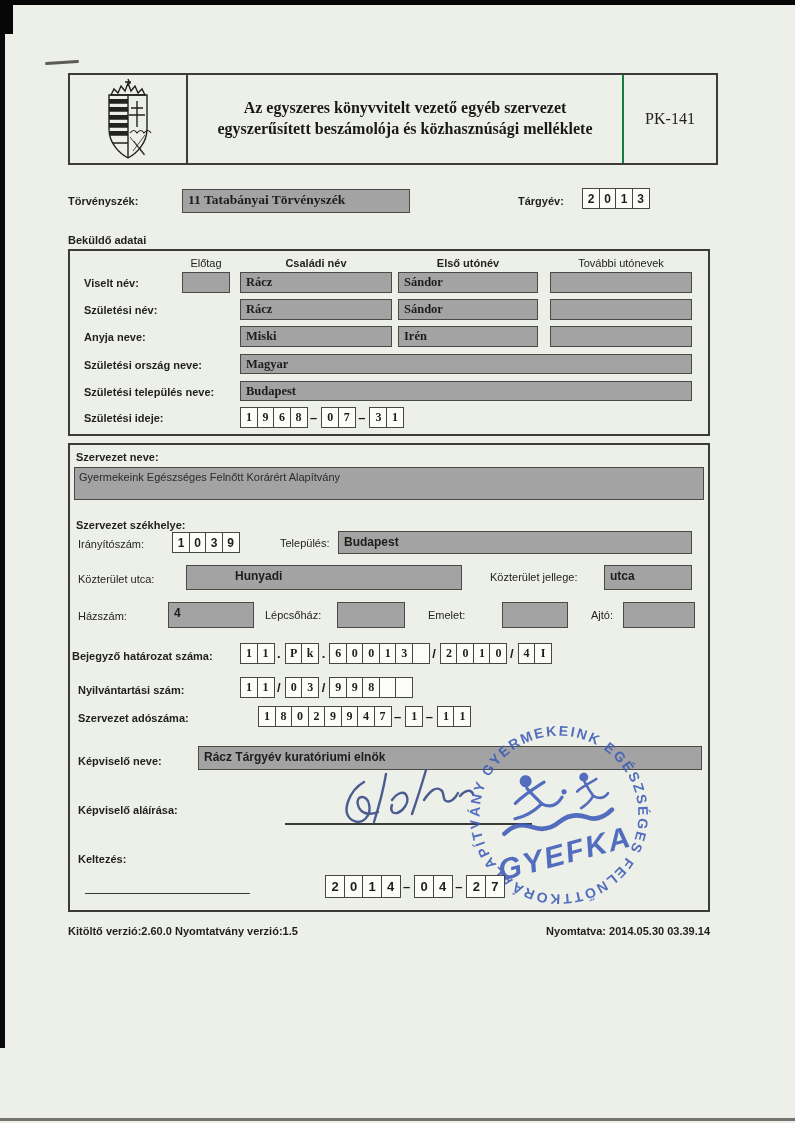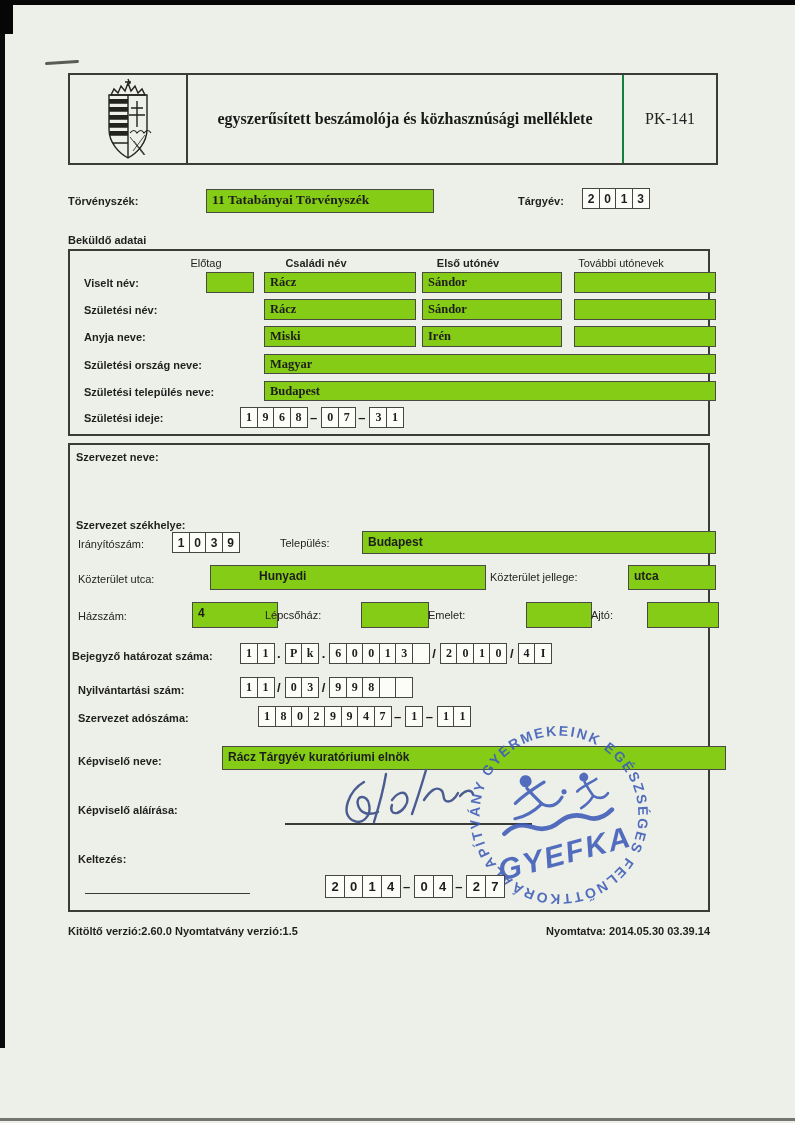--- a/index.html
+++ b/index.html
@@ -19,21 +19,21 @@
   .hdr-title{flex:1;display:flex;flex-direction:column;align-items:center;justify-content:center;
              font-family:"Liberation Serif",serif;font-weight:bold;font-size:16px;line-height:1.3;
              text-align:center;white-space:nowrap;color:#191917;}
   .hdr-code{width:92px;border-left:2px solid #15803d;display:flex;align-items:center;justify-content:center;
             font-family:"Liberation Serif",serif;font-size:16px;color:#222;}
   
   .lbl{position:absolute;font-weight:bold;font-size:11px;white-space:nowrap;color:#1f1f1d;}
   .lbl-n{position:absolute;font-size:11px;white-space:nowrap;color:#242422;}
   .colhead{position:absolute;font-size:11px;text-align:center;color:#232321;}
   .colhead.b{font-weight:bold;}
-  .box{position:absolute;background:#84cc16;border:1.5px solid #4a4a44;box-sizing:border-box;margin-left:24px;}
+  .box{position:absolute;background:#a3a3a3;border:1.5px solid #4a4a44;box-sizing:border-box;}
   .val-serif{font-family:"Liberation Serif",serif;font-weight:bold;font-size:12.5px;padding:2px 5px 0;white-space:nowrap;overflow:hidden;}
   .val-serif.lg{font-size:13.5px;}
   .val-sans{font-weight:bold;font-size:12px;padding:3px 5px 0;white-space:nowrap;overflow:hidden;}
   .val-plain{font-size:11px;font-weight:normal;padding:3px 4px;color:#2b2b29;}
   .outer{position:absolute;border:2px solid #3b3b37;box-sizing:border-box;}
   
   .cells{position:absolute;display:flex;align-items:center;}
   .grp{display:flex;}
   .cell{width:16px;height:19px;background:#fcfcf9;border:1.5px solid #474741;margin-right:-1.5px;
         display:flex;align-items:center;justify-content:center;font-weight:bold;font-size:12px;
@@ -72,20 +72,21 @@
         <g fill="#22221f">
           <rect x="12" y="22" width="19" height="4"></rect>
           <rect x="12" y="30" width="19" height="4"></rect>
           <rect x="12" y="38" width="19" height="4"></rect>
           <rect x="12" y="46" width="19" height="4"></rect>
           <rect x="13" y="54" width="18" height="4"></rect>
         </g>
       </svg>
     </div>
     <div class="hdr-title">
+      <div>Az egyszeres könyvvitelt vezető egyéb szervezet</div>
       <div>egyszerűsített beszámolója és közhasznúsági melléklete</div>
     </div>
     <div class="hdr-code">PK-141</div>
   </div>
 
   <div class="lbl" style="left:68px;top:195px;">Törvényszék:</div>
   <div class="box val-serif lg" style="left:182px;top:189px;width:228px;height:24px;">11 Tatabányai Törvényszék</div>
   <div class="lbl" style="left:518px;top:195px;">Tárgyév:</div>
   <div class="cells sans" style="left:582px;top:188px;">
       <span class="cell">2</span>
@@ -139,20 +140,21 @@
       </span>
     <span class="sep">–</span>
     <span class="grp">
         <span class="cell">3</span>
         <span class="cell">1</span>
       </span>
   </div>
 
   <div class="outer" style="left:68px;top:443px;width:642px;height:469px;"></div>
   <div class="lbl" style="left:76px;top:451px;">Szervezet neve:</div>
+  <div class="box val-plain" style="left:74px;top:467px;width:630px;height:33px;">Gyermekeink Egészséges Felnőtt Korárért Alapítvány</div>
 
   <div class="lbl" style="left:76px;top:519px;">Szervezet székhelye:</div>
   <div class="lbl-n" style="left:78px;top:538px;">Irányítószám:</div>
   <div class="cells sans" style="left:172px;top:532px;">
       <span class="cell">1</span>
       <span class="cell">0</span>
       <span class="cell">3</span>
       <span class="cell">9</span>
     </div>
   <div class="lbl-n" style="left:280px;top:537px;">Település:</div>

